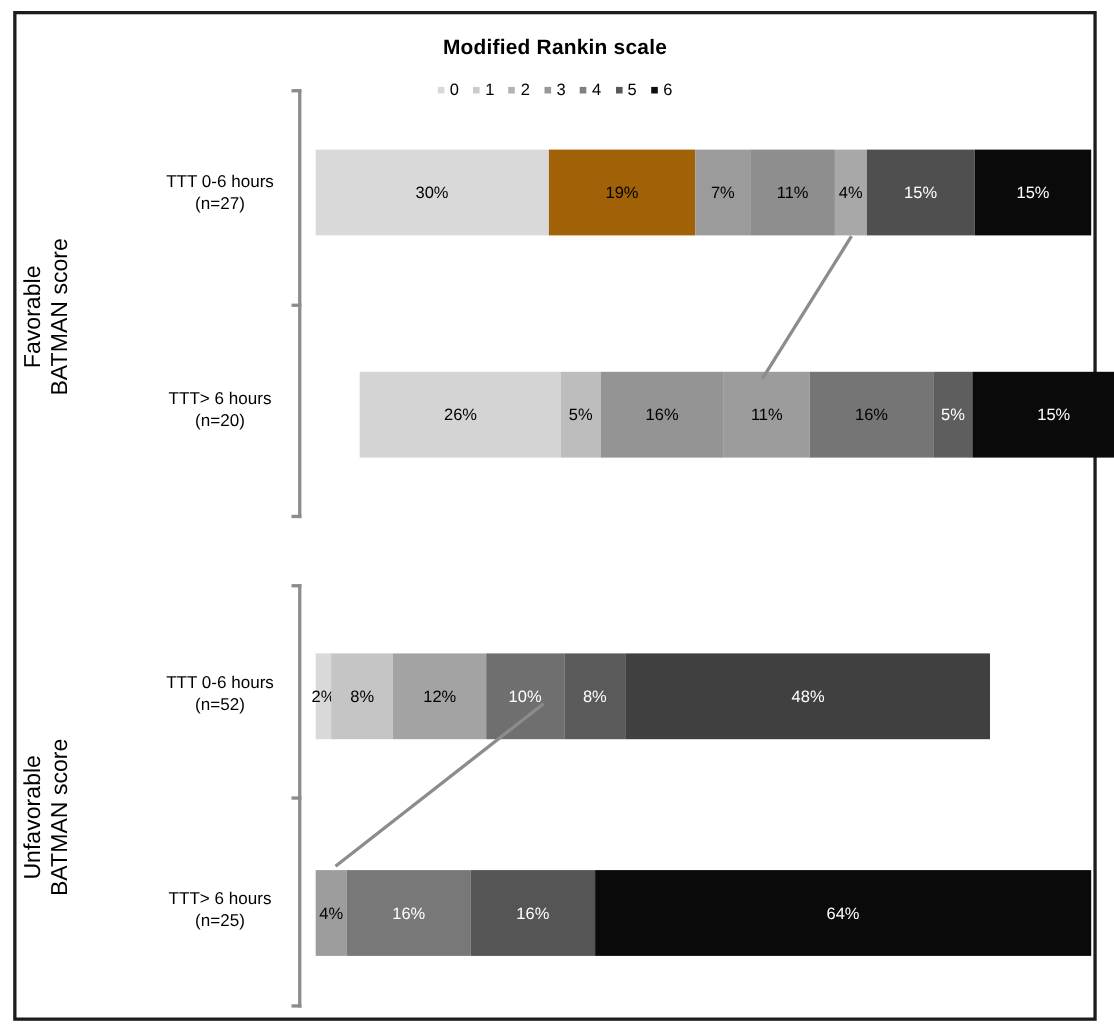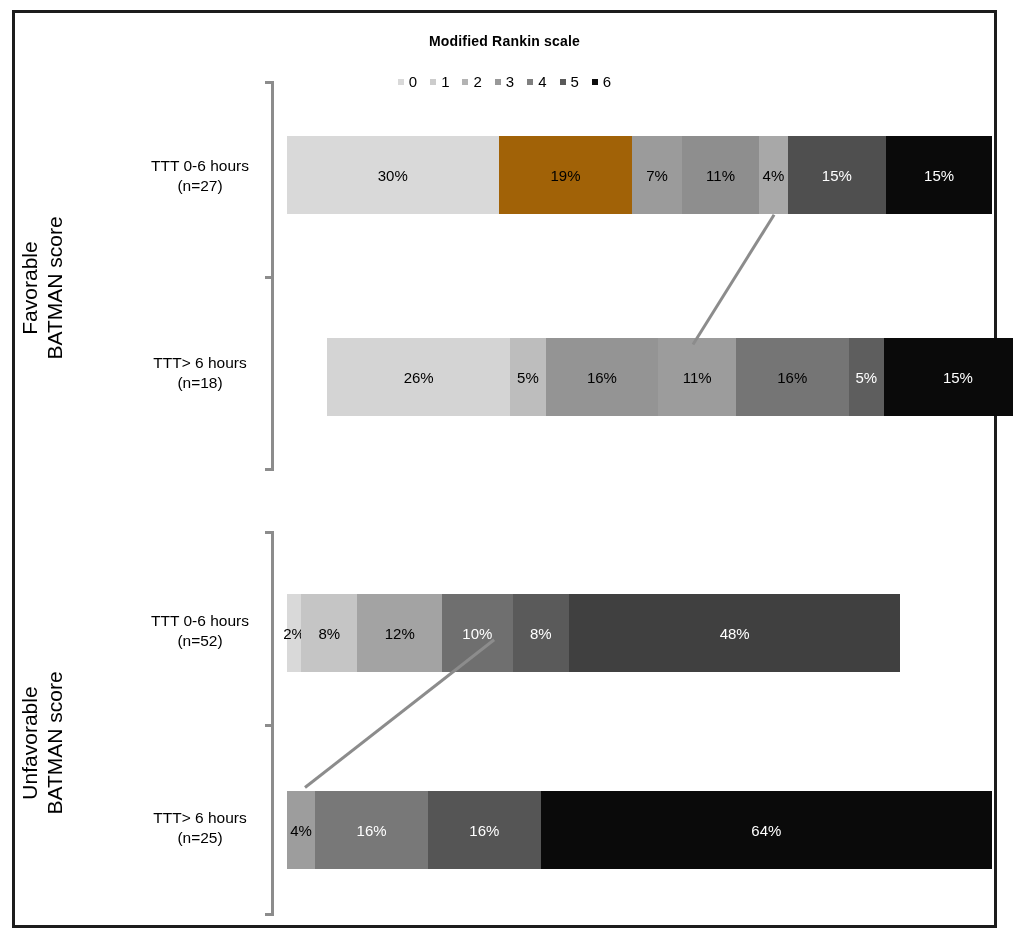--- a/index.html
+++ b/index.html
@@ -30,21 +30,21 @@
     height: 100%;
   }
 
   
   .chart-title {
     position: absolute;
     left: 0;
     right: 0;
     top: 20px;
     text-align: center;
-    font-size: 14px;
+    font-size: 19px;
     font-weight: bold;
     letter-spacing: 0.2px;
   }
   .legend {
     position: absolute;
     left: 0;
     right: 0;
     top: 60px;
     display: flex;
     justify-content: center;
@@ -217,21 +217,21 @@
       <div class="seg" style="width:14%; background:#4f4f4f; color:#fff;">
         <span>15%</span>
       </div>
       <div class="seg" style="width:15%; background:#0a0a0a; color:#fff;">
         <span>15%</span>
       </div>
     </div>
 
     <div class="row-label" style="left:110px; top:340px;">
       <div>TTT&gt; 6 hours</div>
-      <div>(n=18)</div>
+      <div>(n=20)</div>
     </div>
 
     <div class="bar" style="left:272px; top:325px; width:705px;padding-left:40px;">
       <div class="seg" style="width:26%; background:#d4d4d4; color:#000;">
         <span>26%</span>
       </div>
       <div class="seg" style="width:5%; background:#bdbdbd; color:#000;">
         <span>5%</span>
       </div>
       <div class="seg" style="width:16%; background:#949494; color:#000;">

